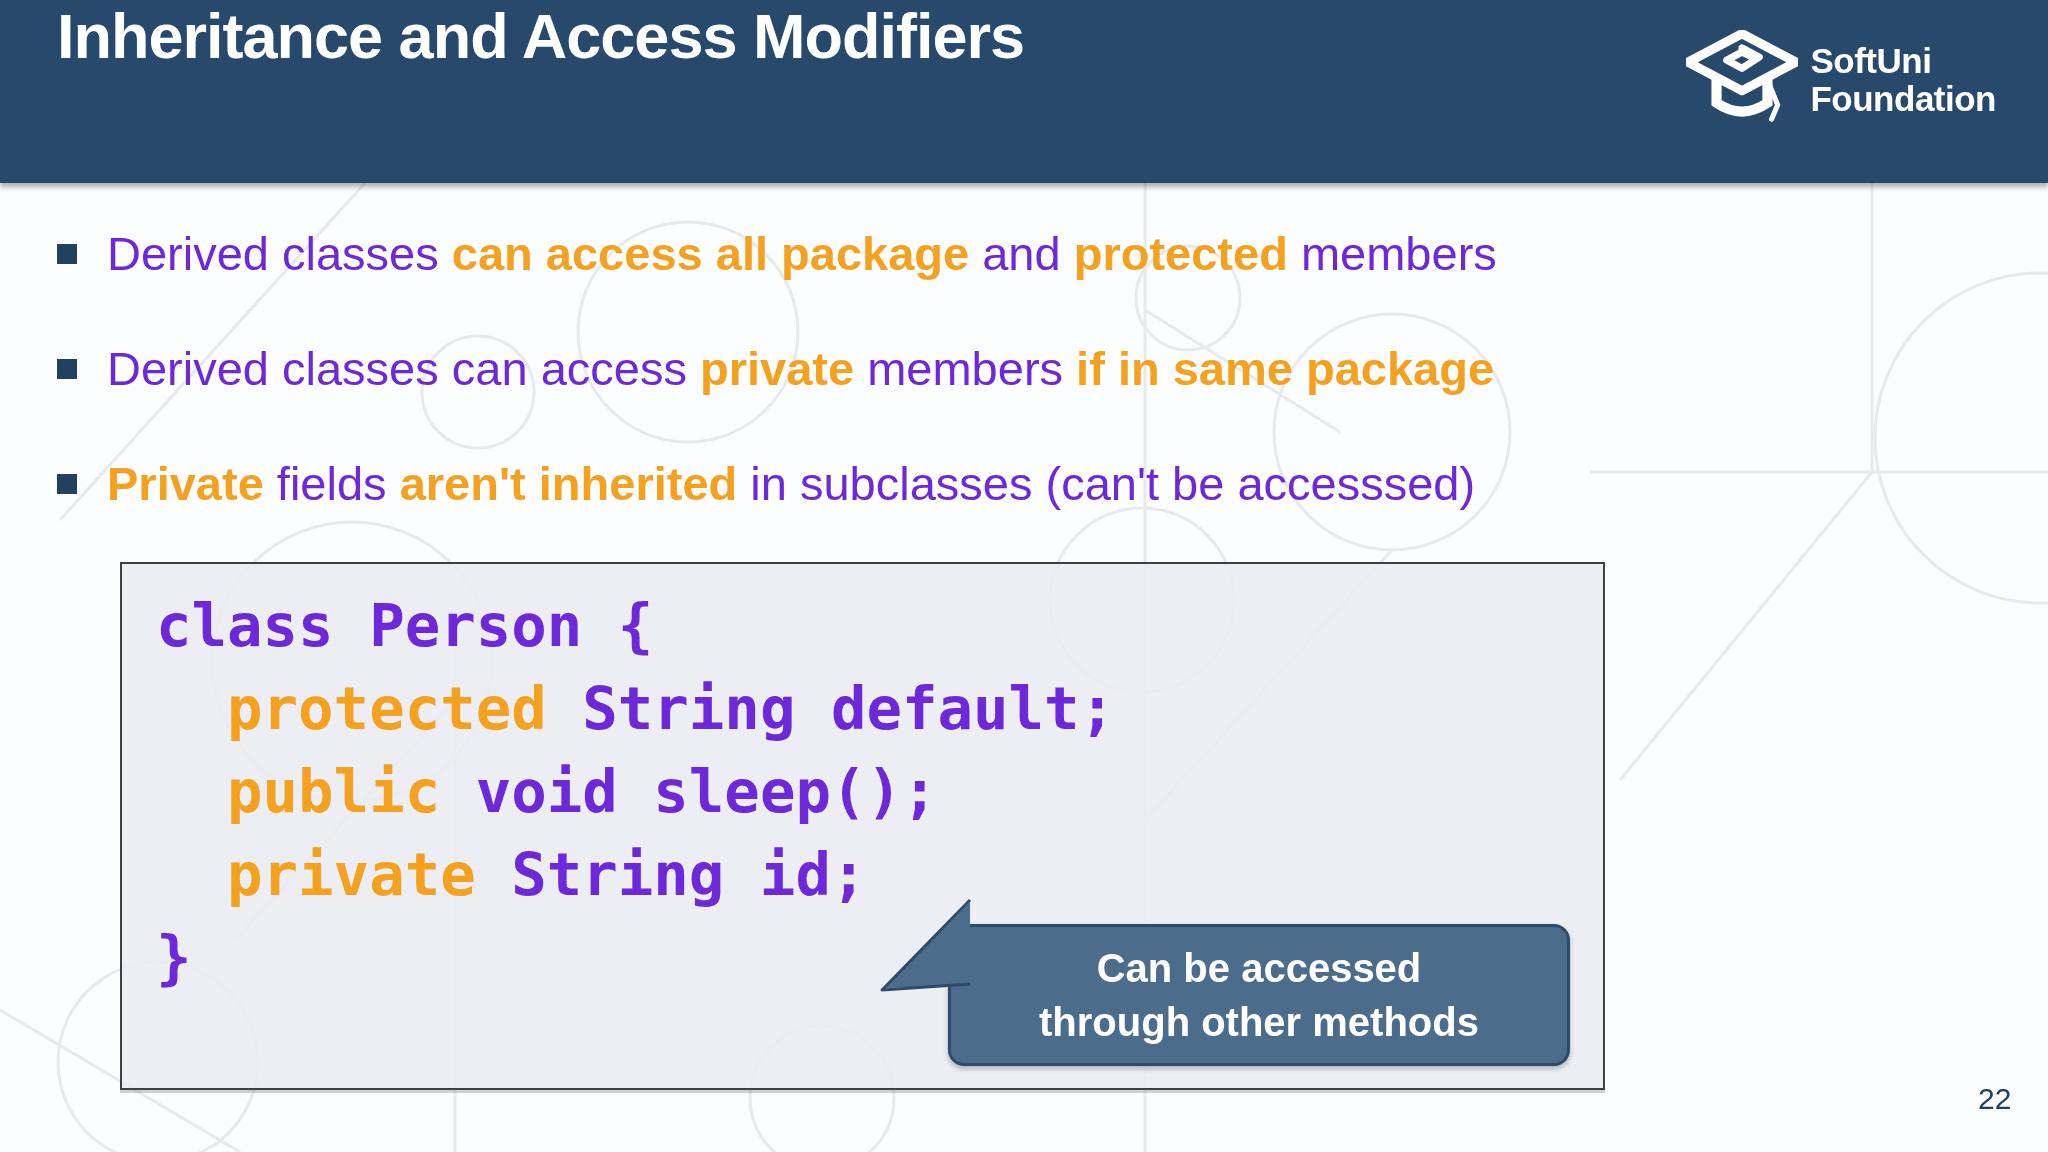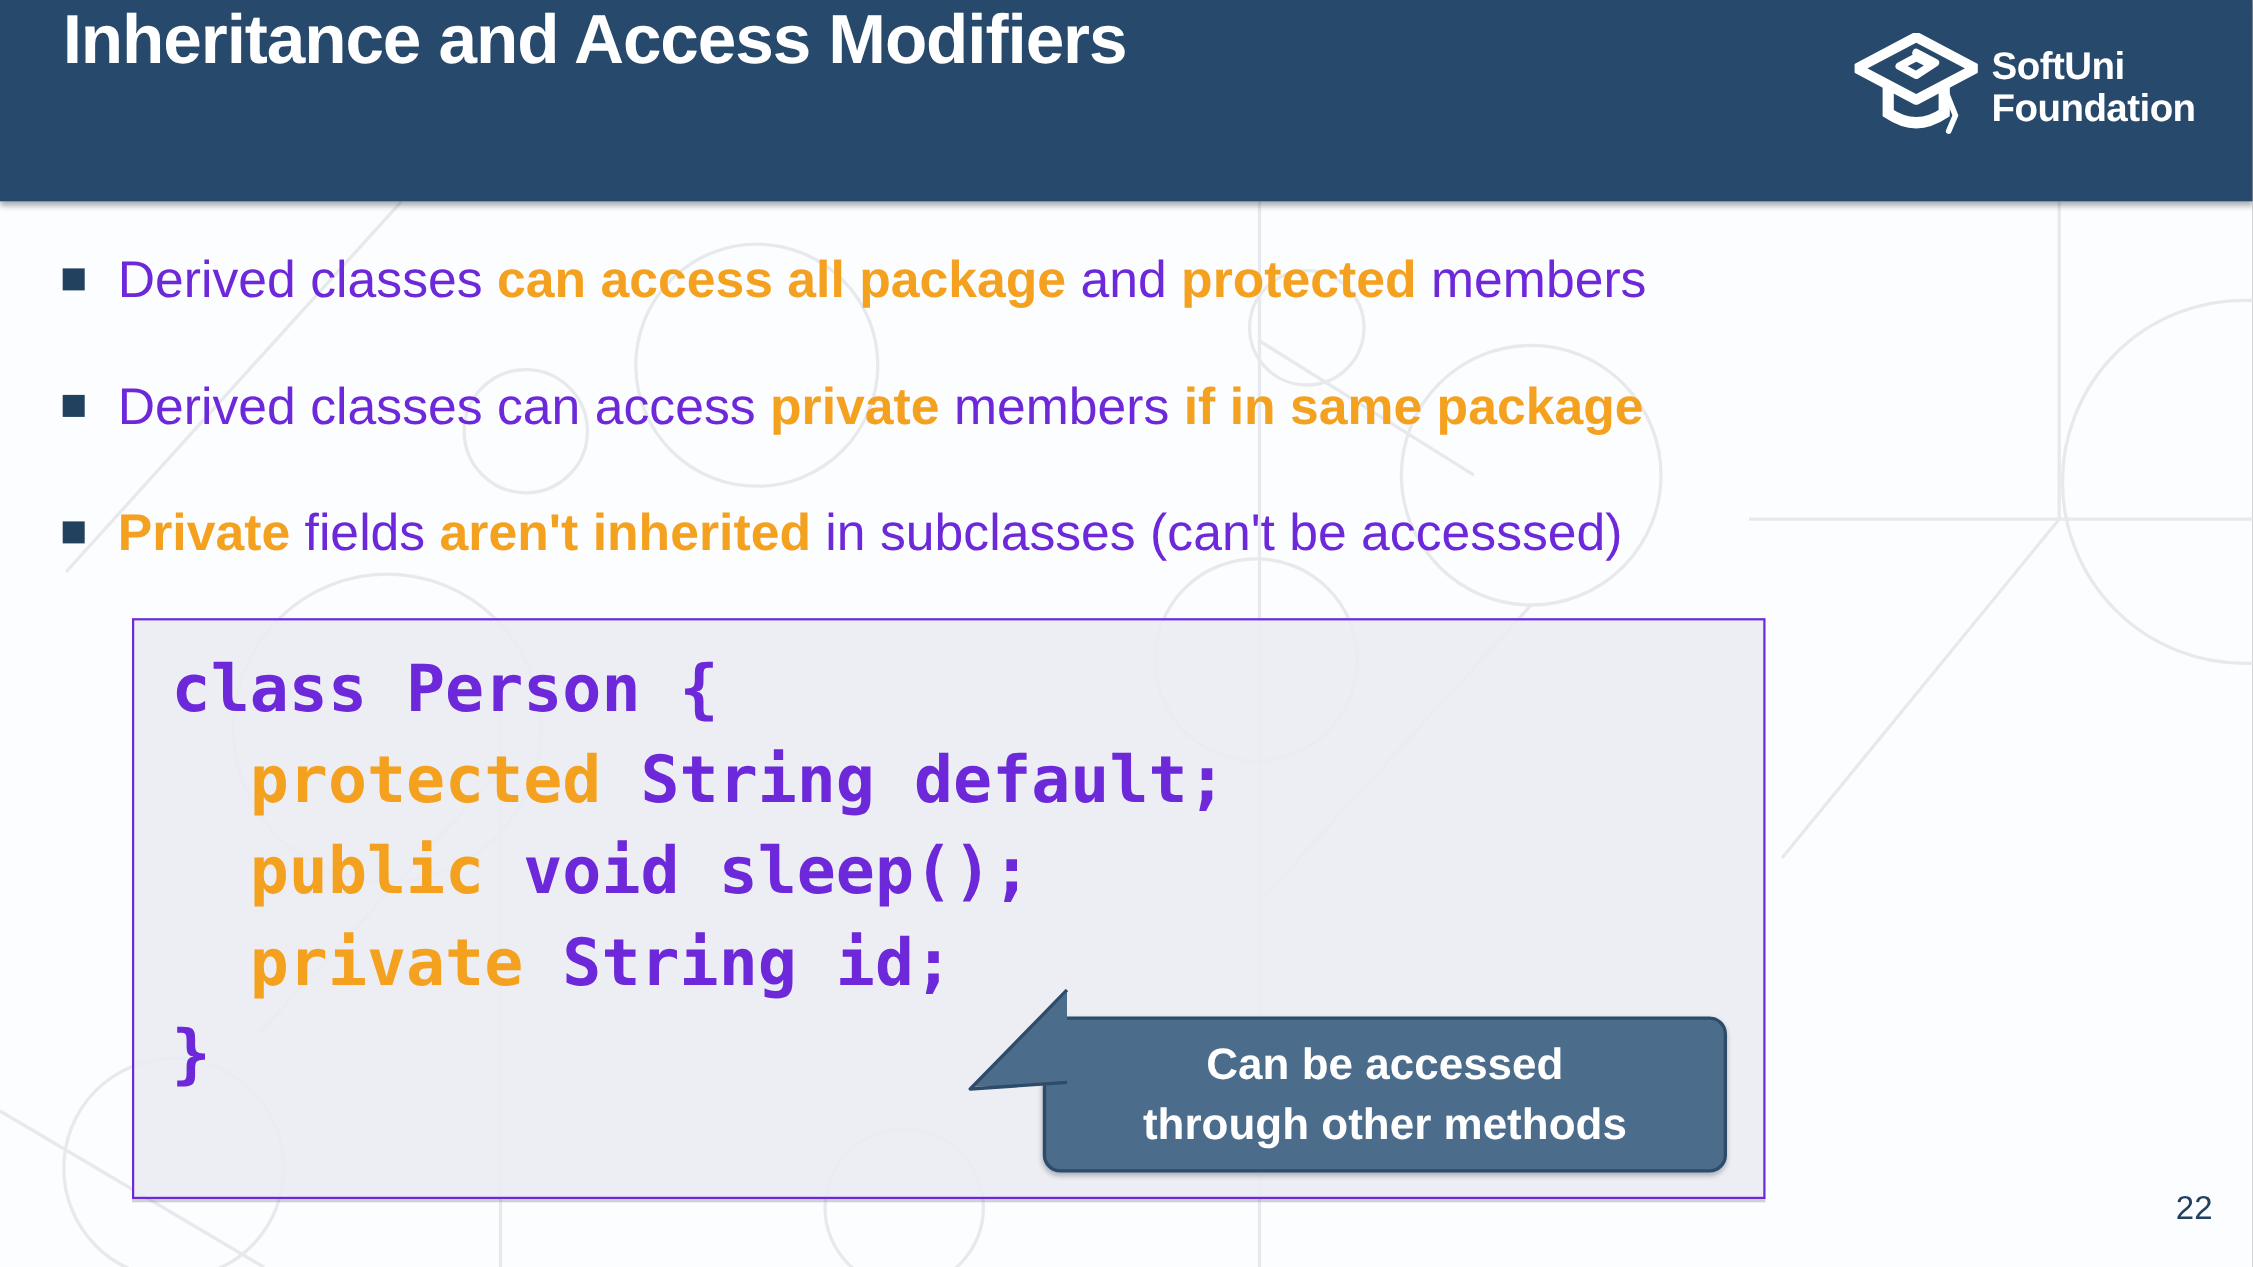--- a/index.html
+++ b/index.html
@@ -26,21 +26,21 @@
   
   .bullets{position:absolute;left:57px;top:222px;width:1950px;z-index:2;list-style:none;margin:0;padding:0;}
   .bullet-row{display:flex;align-items:flex-start;margin-bottom:51px;font-size:47px;line-height:64px;color:#21415F;}
   .bullet-marker{flex:none;width:20px;height:20px;background:#21415F;margin:22px 30px 0 0;}
   .tok-navy{color:#6d28d9;}
   .tok-orange{color:#F4A120;}
   .tok-bold{font-weight:bold;}
   
   .code-box{
     position:absolute;left:120px;top:562px;width:1485px;height:528px;z-index:1;
-    background:rgba(233,236,241,0.88);border:2px solid #6d28d9;
+    background:rgba(233,236,241,0.88);border:2px solid #404040;
     box-shadow:0 3px 0 rgba(120,130,145,.35);box-sizing:border-box;
     padding:20px 0 0 34px;
   }
   .code-line{
     font-family:"DejaVu Sans Mono",monospace;font-weight:bold;
     font-size:59px;line-height:83px;white-space:pre;color:#21415F;
   }
   
   .callout{
     position:absolute;left:948px;top:924px;width:622px;height:142px;z-index:4;

